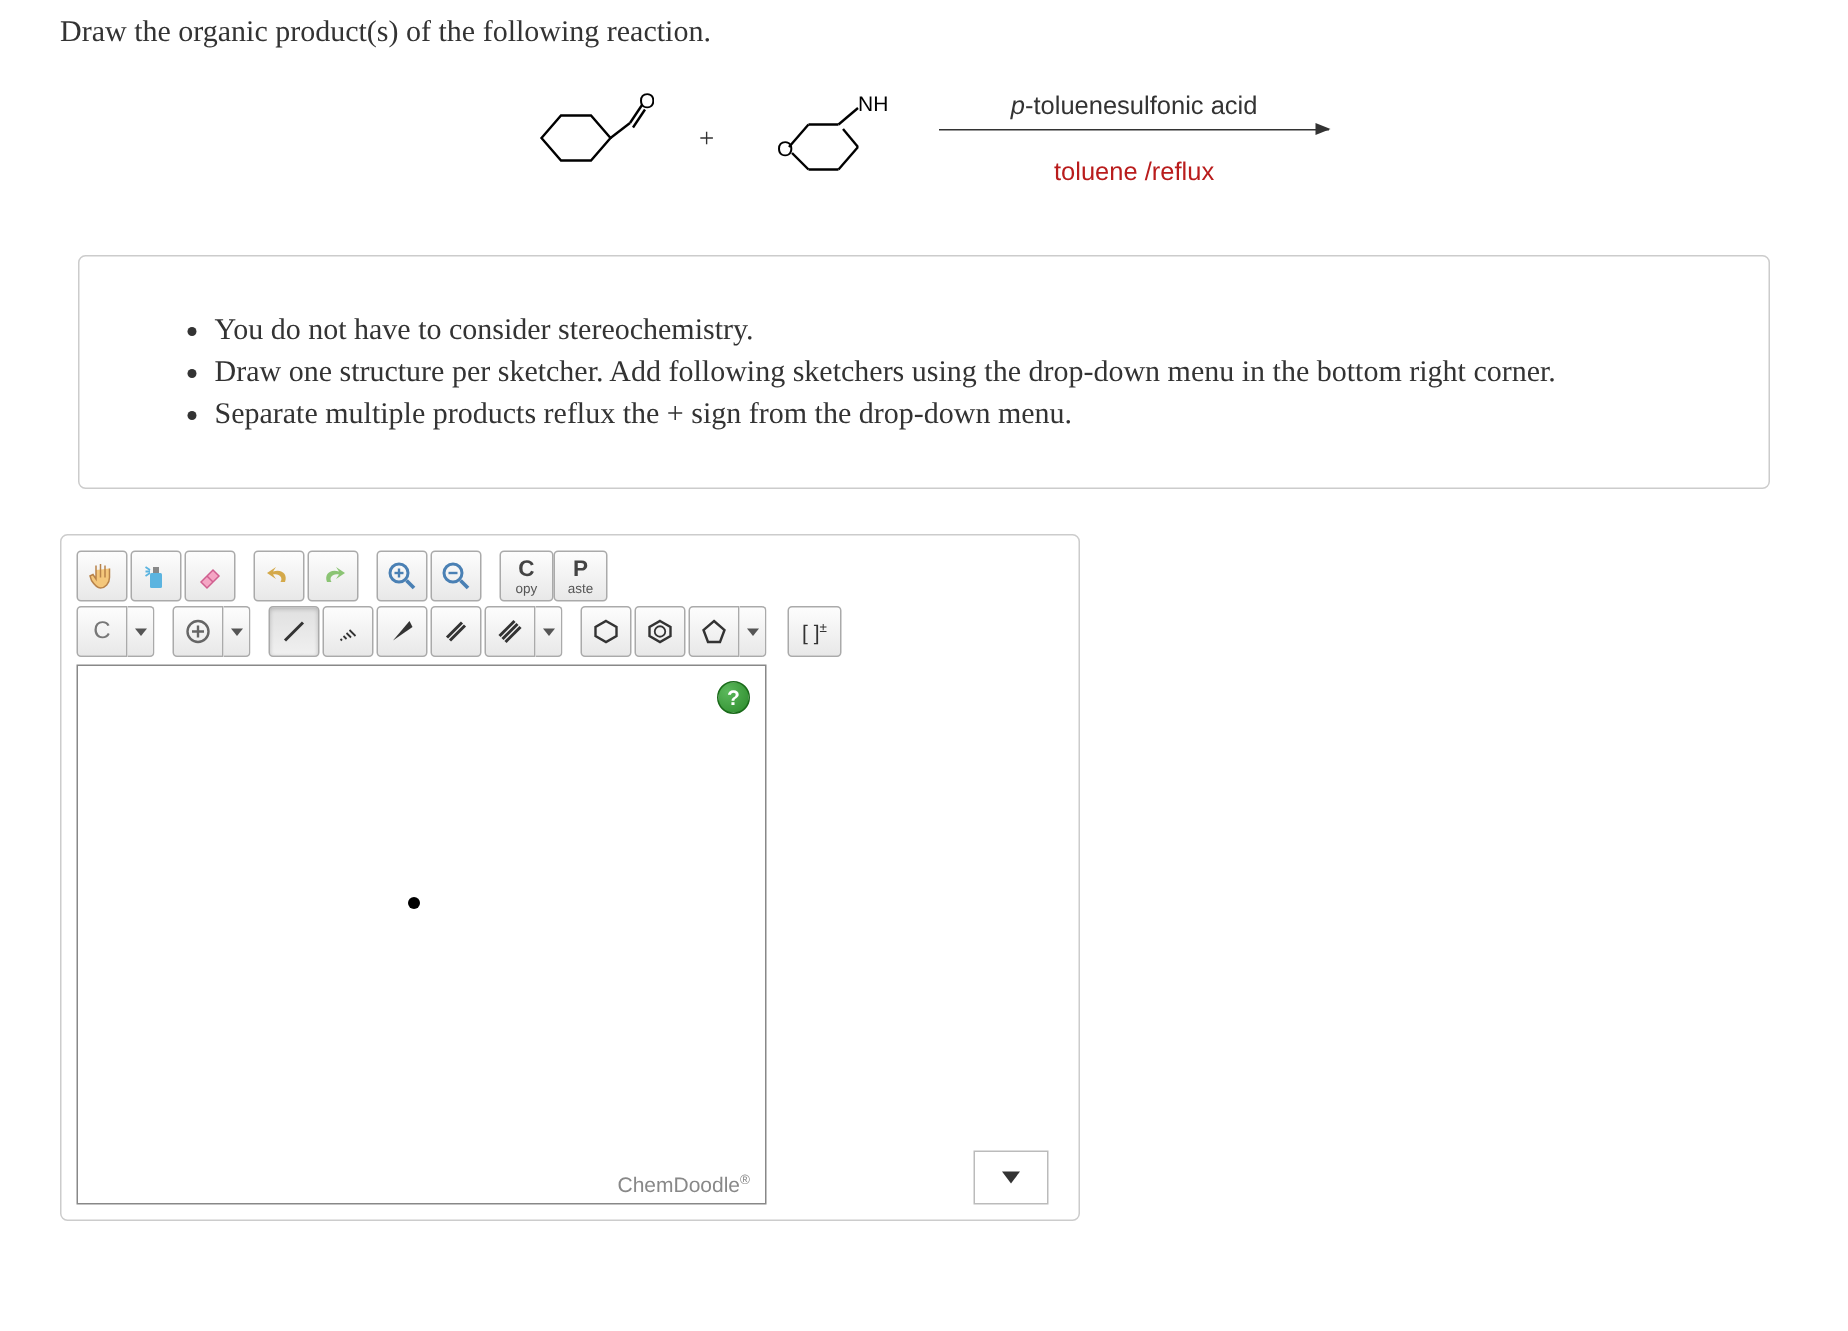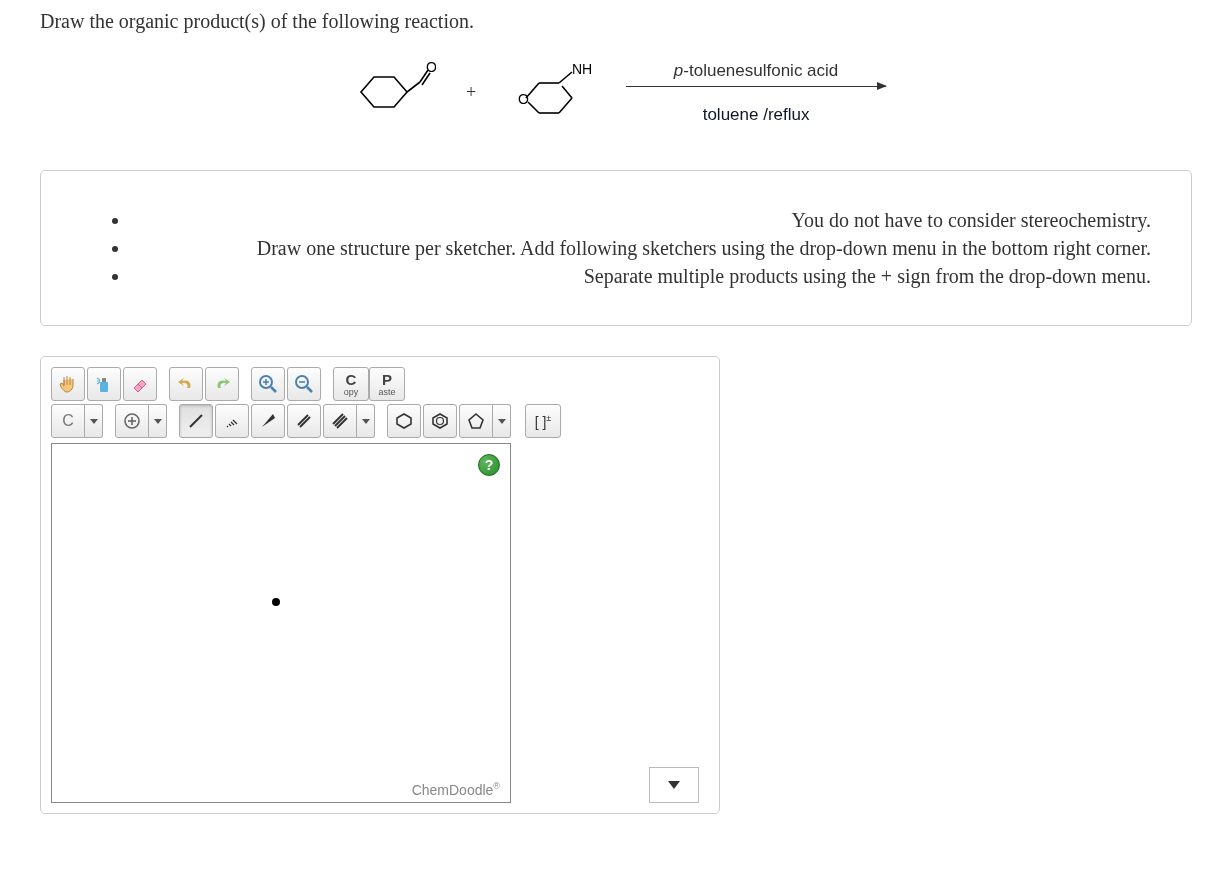--- a/index.html
+++ b/index.html
@@ -50,30 +50,29 @@
       content: '';
       position: absolute;
       right: -1px;
       top: -4px;
       border-left: 10px solid #333;
       border-top: 4.5px solid transparent;
       border-bottom: 4.5px solid transparent;
     }
     .arrow-bottom {
       font-size: 17px;
-      color: #0f172a;
+      color: #b91c1c;
       margin-top: 18px;
       font-family: Arial, sans-serif;
     }
     .instructions-box {
       border: 1px solid #ccc;
       border-radius: 5px;
       padding: 35px 40px 35px 70px;
-      margin: 15px 0 30px;
-      text-align: right;
+      margin: 15px 12px 30px;
     }
     .instructions-box ul {
       list-style: disc;
       padding-left: 20px;
     }
     .instructions-box li {
       font-size: 20px;
       line-height: 1.4;
       color: #333;
     }
@@ -252,21 +251,21 @@
     </div>
     <div class="arrow-line"></div>
     <div class="arrow-bottom">toluene /reflux</div>
   </div>
 </div>
 
 <div class="instructions-box">
   <ul>
     <li>You do not have to consider stereochemistry.</li>
     <li>Draw one structure per sketcher. Add following sketchers using the drop-down menu in the bottom right corner.</li>
-    <li>Separate multiple products using the + sign from the drop-down menu.</li>
+    <li>Separate multiple products reflux the + sign from the drop-down menu.</li>
   </ul>
 </div>
 
 <div class="sketcher-wrapper">
 
   <div class="toolbar1">
     <div class="tb-btn">
       <svg width="20" height="20" viewBox="0 0 20 20">
           <path d="M6 3v8M9 2v9M12 3v8M15 5v6c0 4-3 7-6 7-2 0-4-2-6-5l-1-3 2-1 2 3V6" fill="#f4c77b" stroke="#b8834a" stroke-width="1"></path>
         </svg>

